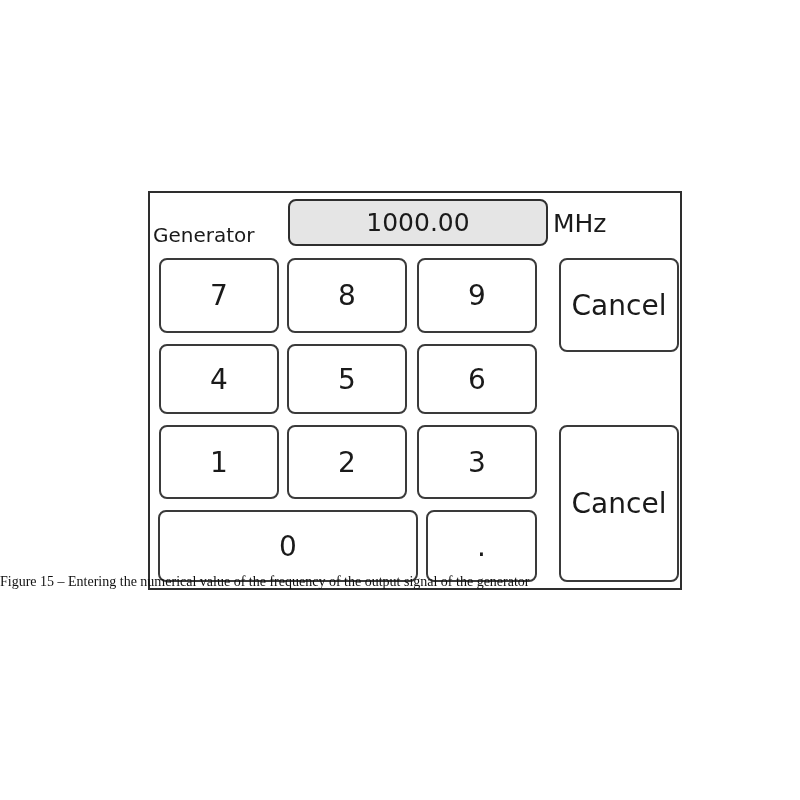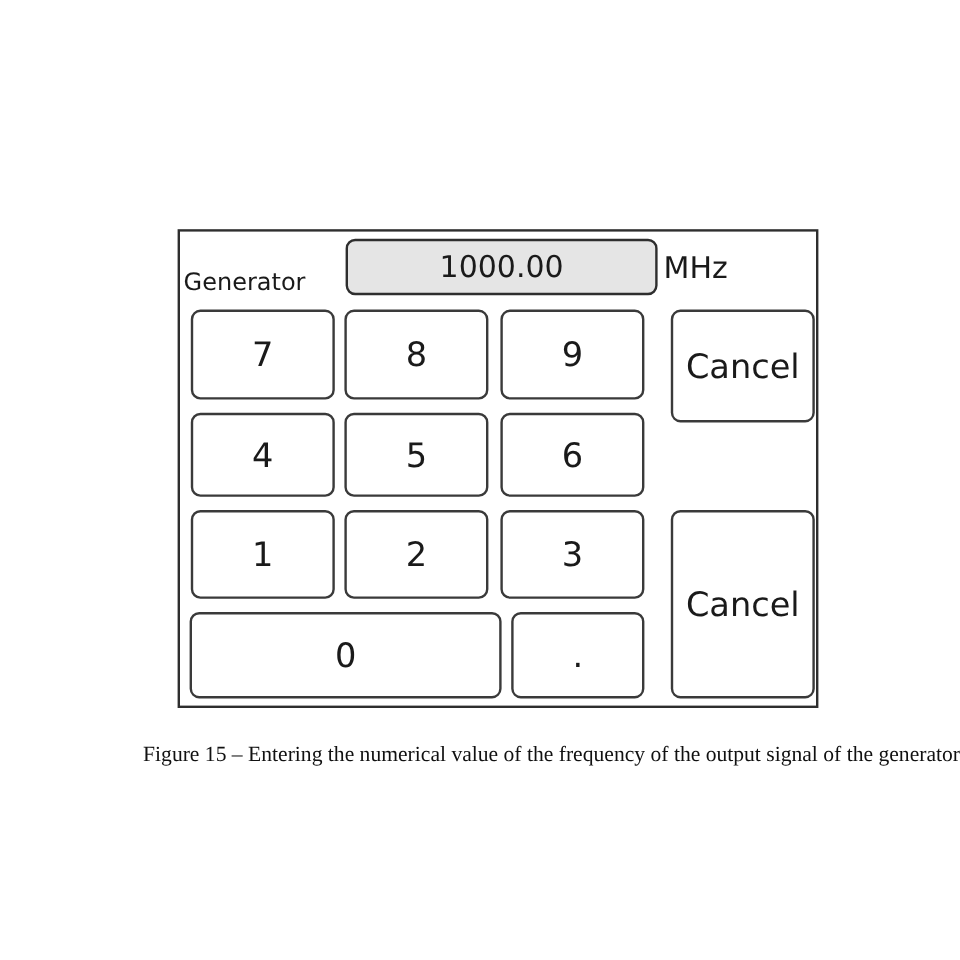--- a/index.html
+++ b/index.html
@@ -88,25 +88,25 @@
   .k1      { left: 9px;   top: 232px; width: 120px; height: 74px; }
   .k2      { left: 137px; top: 232px; width: 120px; height: 74px; }
   .k3      { left: 267px; top: 232px; width: 120px; height: 74px; }
   .kenter  { left: 409px; top: 232px; width: 120px; height: 157px; }
   .k0      { left: 8px;   top: 317px; width: 260px; height: 72px; }
   .kdot    { left: 276px; top: 317px; width: 111px; height: 72px; }
 
   .caption {
     position: absolute;
     left: 0;
-    top: 616px;
+    top: 570px;
     width: 800px;
-    text-align: right;
+    text-align: left;
     font-family: "Liberation Serif", serif;
-    font-size: 18px;
+    font-size: 14px;
     line-height: 24px;
     color: #111111;
   }
 </style>
 </head>
 <body>
 
 <div class="panel">
 
   <div class="gen-label">Generator</div>

